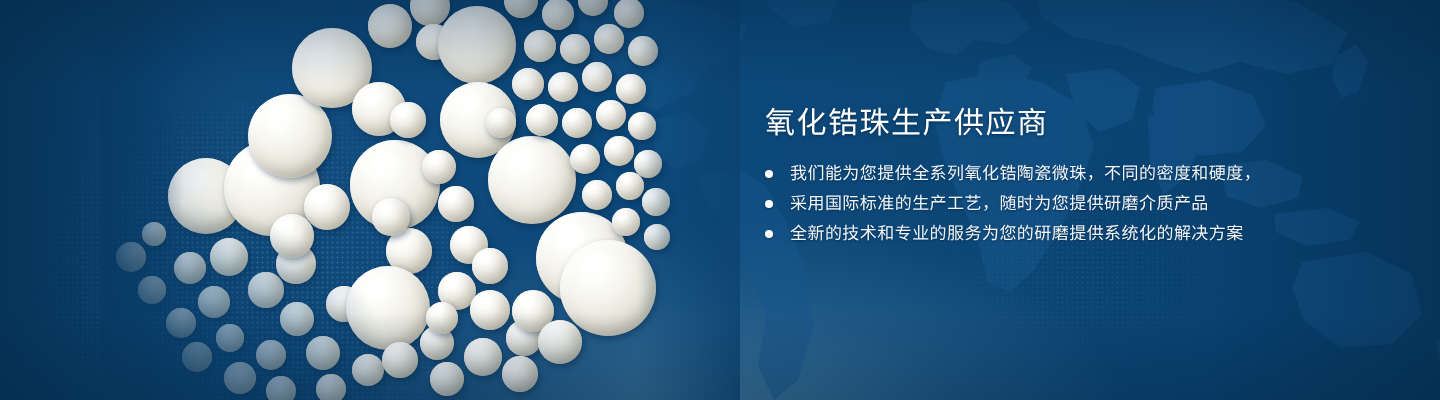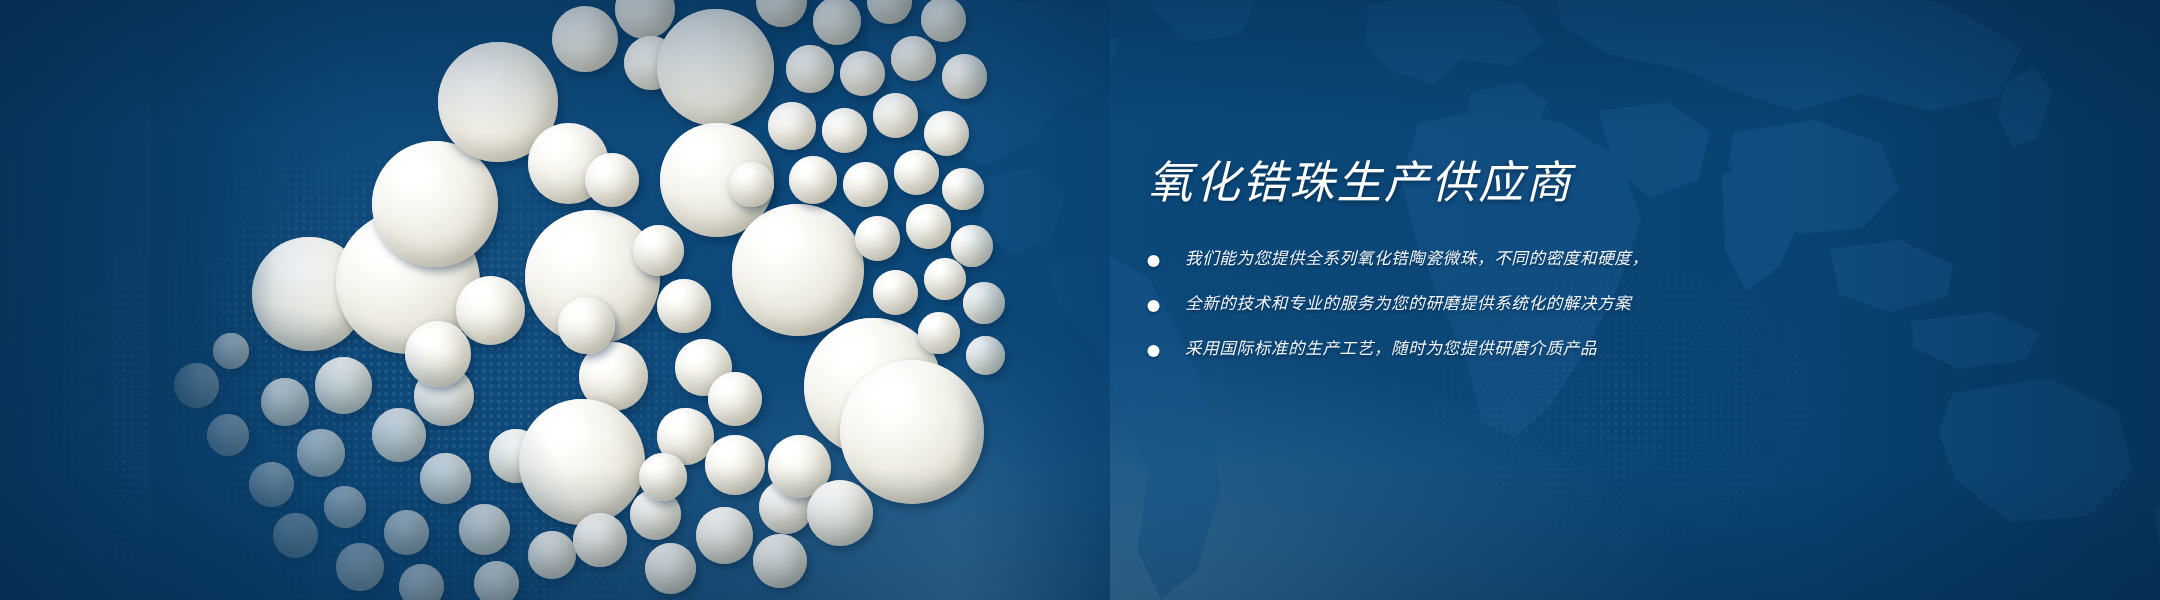--- a/index.html
+++ b/index.html
@@ -139,42 +139,41 @@
       linear-gradient(to left,  rgba(10,66,112,0.80) 0%, rgba(10,66,112,0.0) 16%);
     mix-blend-mode: normal;
   }
 
   
   .copy {
     position: absolute;
     left: 765px;
     top: 106px;
     width: 560px;
-    font-style: italic;
   }
   .headline {
     margin: 0 0 24px 0;
     font-size: 30px;
     line-height: 1.1;
     font-weight: 400;
     letter-spacing: 1.5px;
     color: #ffffff;
     text-shadow: 0 1px 3px rgba(3,30,55,0.65);
     white-space: nowrap;
   }
   .points {
     list-style: none;
     margin: 0;
     padding: 0;
   }
   .point {
     position: relative;
     padding-left: 25px;
     margin-bottom: 9px;
-    font-size: 11px;
+    font-size: 17px;
     line-height: 21px;
     color: #f2f6fa;
     letter-spacing: 0.45px;
     text-shadow: 0 1px 2px rgba(3,30,55,0.6);
   }
   .point:last-child { margin-bottom: 0; }
   .dot {
     position: absolute;
     left: 0;
     top: 6.5px;
@@ -327,24 +326,24 @@
 
     <ul class="points">
 
       <li class="point">
         <span class="dot"></span>
         <span>我们能为您提供全系列氧化锆陶瓷微珠，不同的密度和硬度，</span>
       </li>
 
       <li class="point">
         <span class="dot"></span>
+        <span>采用国际标准的生产工艺，随时为您提供研磨介质产品</span>
+      </li>
+
+      <li class="point">
+        <span class="dot"></span>
         <span>全新的技术和专业的服务为您的研磨提供系统化的解决方案</span>
       </li>
 
-      <li class="point">
-        <span class="dot"></span>
-        <span>采用国际标准的生产工艺，随时为您提供研磨介质产品</span>
-      </li>
-
     </ul>
   </div>
 
 </div>
 
 </body></html>

